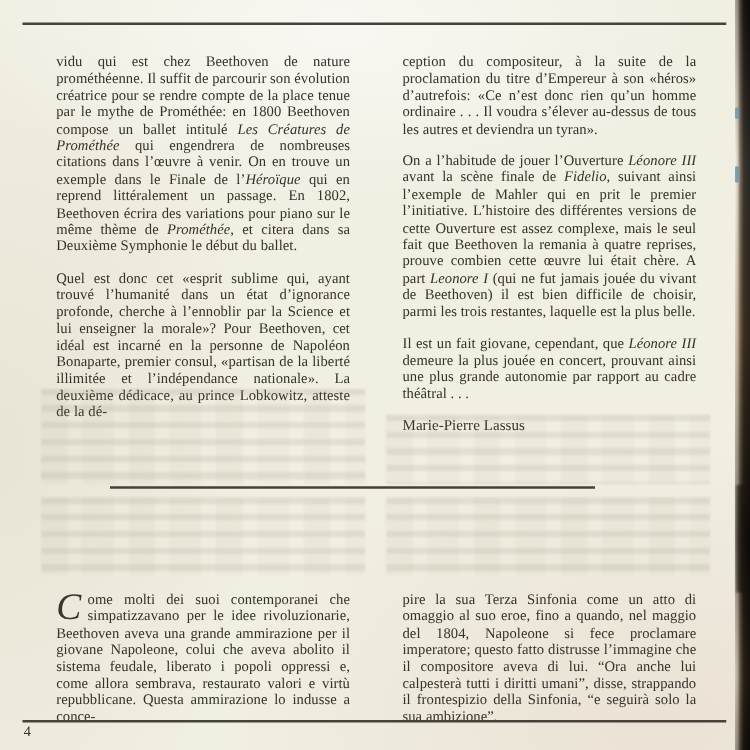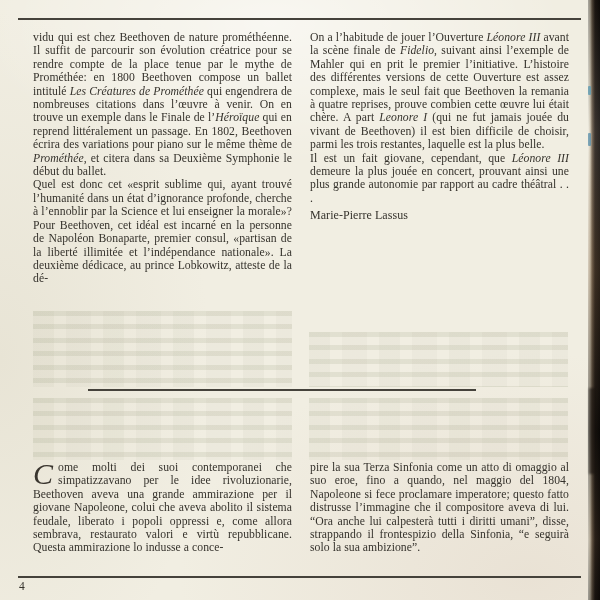--- a/index.html
+++ b/index.html
@@ -15,21 +15,21 @@
   }
   .rule{position:absolute;background:#45423b;height:2px;}
   .top-rule{top:18px;left:18px;width:563px;}
   .mid-rule{top:389px;left:88px;width:388px;height:1.6px;}
   .bottom-rule{top:576px;left:18px;width:563px;}
   .cols{position:absolute;left:33px;width:536px;display:flex;gap:18px;}
   .french-cols{top:31px;}
   .italian-cols{top:461px;}
   .col{width:259px;}
   .col p{
-    margin:0;font-size:11.7px;line-height:13.4px;
+    margin:12px;font-size:11.7px;line-height:13.4px;
     text-align:justify;letter-spacing:0.05px;
   }
   .it{font-style:italic;}
   .signature{
     text-align:center;margin-top:4px !important;
     font-size:12px !important;
   }
   .dropcap{
     float:left;font-style:italic;font-size:30px;line-height:24px;
     padding:1px 5px 0 0;color:#3a362f;
@@ -65,20 +65,21 @@
 <div class="page">
 
   <div class="rule top-rule"></div>
 
   <section class="cols french-cols">
     <div class="col">
       <p><span>vidu qui est chez Beethoven de nature prométhéenne. Il suffit de parcourir son évolution créatrice pour se rendre compte de la place tenue par le mythe de Prométhée: en 1800 Beethoven compose un ballet intitulé </span><span class="it">Les Créatures de Prométhée</span><span> qui engendrera de nombreuses citations dans l’œuvre à venir. On en trouve un exemple dans le Finale de l’</span><span class="it">Héroïque</span><span> qui en reprend littéralement un passage. En 1802, Beethoven écrira des variations pour piano sur le même thème de </span><span class="it">Prométhée</span><span>, et citera dans sa Deuxième Symphonie le début du ballet.</span></p>
       <p><span>Quel est donc cet «esprit sublime qui, ayant trouvé l’humanité dans un état d’ignorance profonde, cherche à l’ennoblir par la Science et lui enseigner la morale»? Pour Beethoven, cet idéal est incarné en la personne de Napoléon Bonaparte, premier consul, «partisan de la liberté illimitée et l’indépendance nationale». La deuxième dédicace, au prince Lobkowitz, atteste de la dé-</span></p>
     </div>
     <div class="col">
+      <p><span>ception du compositeur, à la suite de la proclamation du titre d’Empereur à son «héros» d’autrefois: «Ce n’est donc rien qu’un homme ordinaire . . . Il voudra s’élever au-dessus de tous les autres et deviendra un tyran».</span></p>
       <p><span>On a l’habitude de jouer l’Ouverture </span><span class="it">Léonore III</span><span> avant la scène finale de </span><span class="it">Fidelio</span><span>, suivant ainsi l’exemple de Mahler qui en prit le premier l’initiative. L’histoire des différentes versions de cette Ouverture est assez complexe, mais le seul fait que Beethoven la remania à quatre reprises, prouve combien cette œuvre lui était chère. A part </span><span class="it">Leonore I</span><span> (qui ne fut jamais jouée du vivant de Beethoven) il est bien difficile de choisir, parmi les trois restantes, laquelle est la plus belle.</span></p>
       <p><span>Il est un fait giovane, cependant, que </span><span class="it">Léonore III</span><span> demeure la plus jouée en concert, prouvant ainsi une plus grande autonomie par rapport au cadre théâtral . . .</span></p>
       <p class="signature">Marie-Pierre Lassus</p>
     </div>
   </section>
 
   <div class="rule mid-rule"></div>
 
   <section class="cols italian-cols">
     <div class="col">

